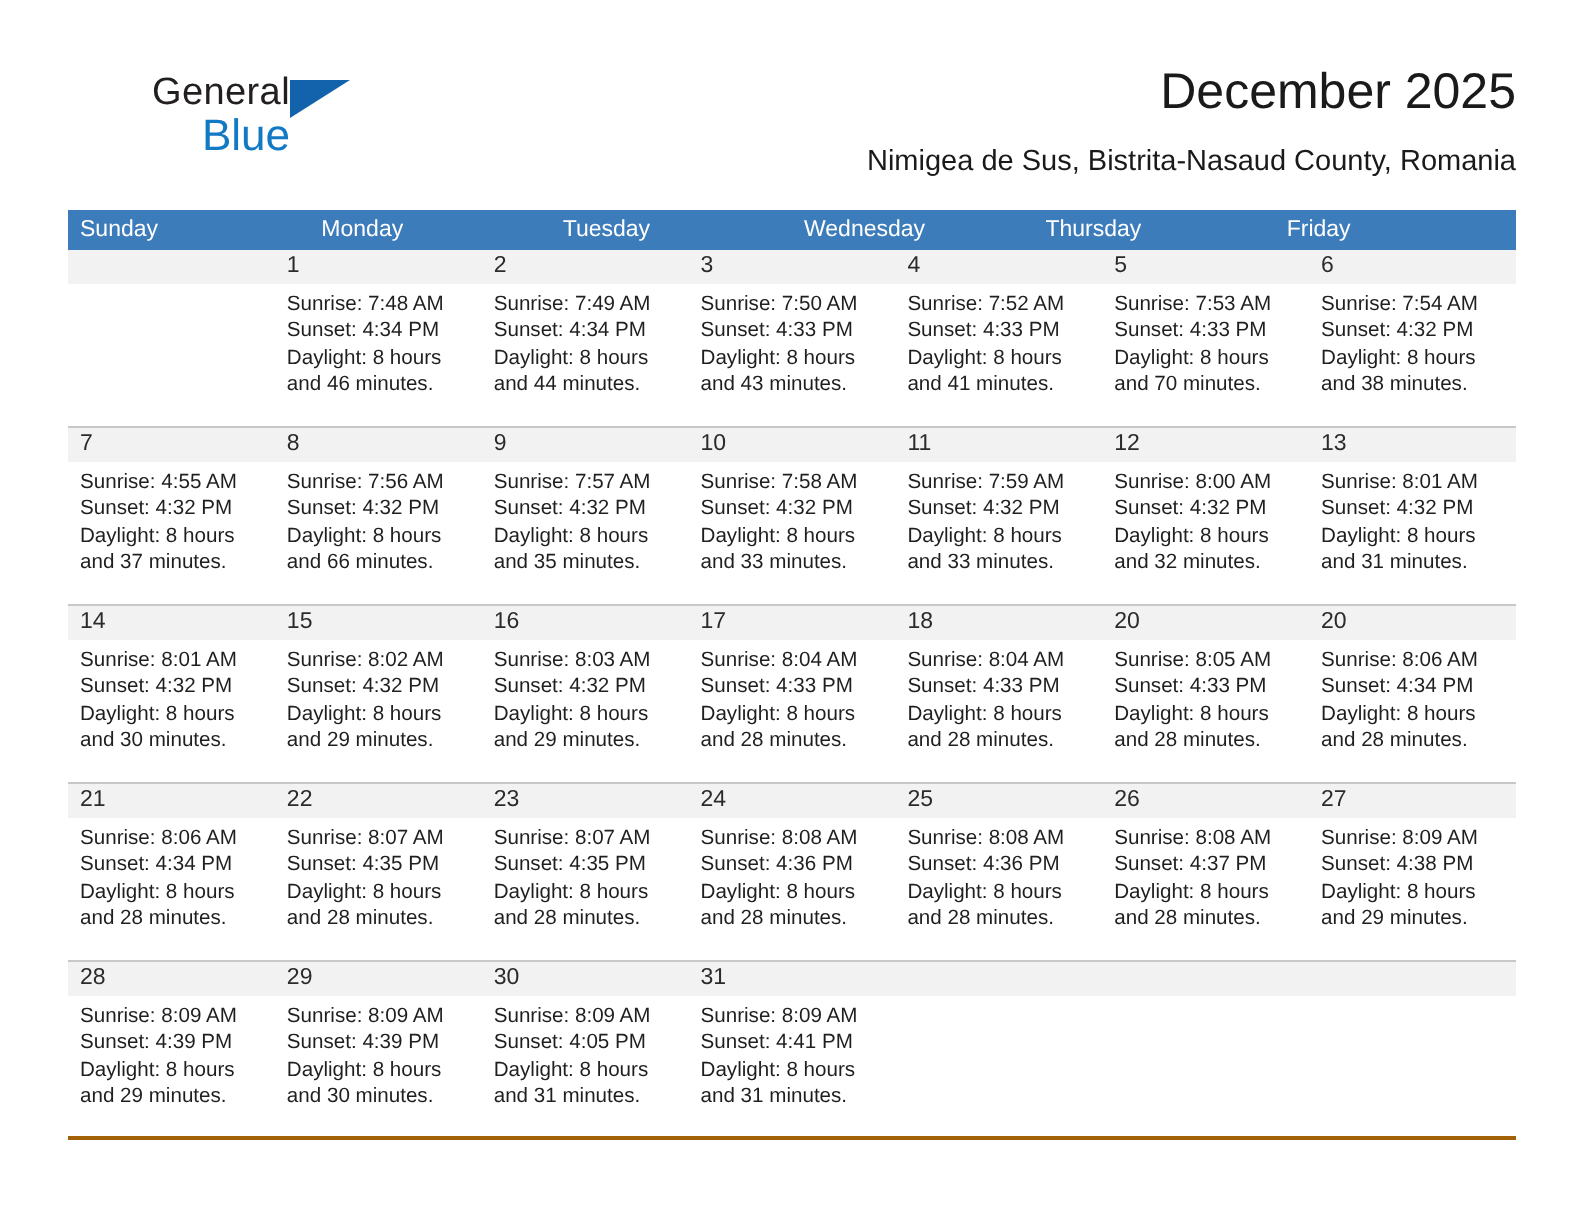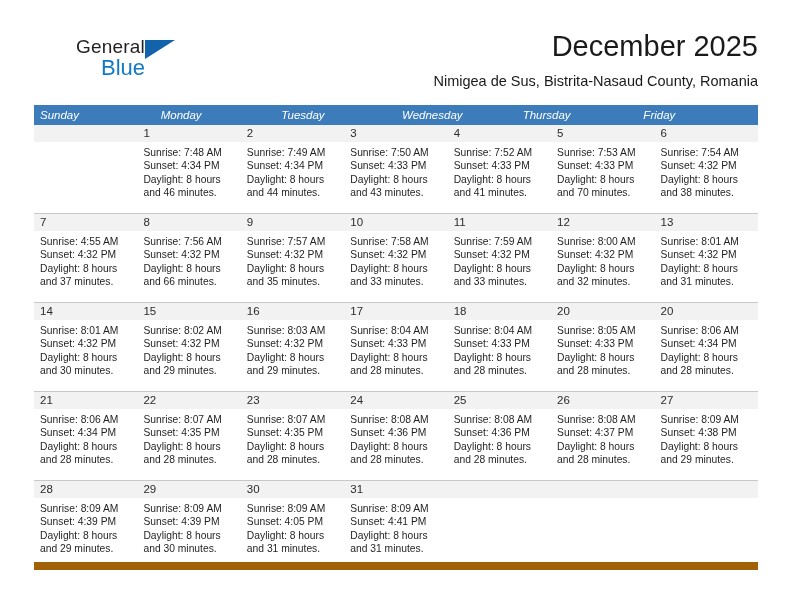--- a/index.html
+++ b/index.html
@@ -66,21 +66,21 @@
     font-family: "Liberation Sans", sans-serif;
   }
 
   .titles {
     position: absolute;
     right: 34px;
     top: 28px;
     text-align: right;
   }
   .cal-title {
-    font-size: 29px;
+    font-size: 25px;
     color: #1a1a1a;
     line-height: 36px;
     white-space: nowrap;
   }
   .cal-subtitle {
     margin-top: 9px;
     font-size: 14.5px;
     color: #1a1a1a;
     line-height: 17px;
     white-space: nowrap;
@@ -92,41 +92,40 @@
     position: absolute;
     left: 34px;
     top: 105px;
     width: 724px;
   }
 
   .weekday-row {
     display: flex;
     background: #3d7cba;
     height: 20px;
-    font-style: italic;
   }
   .weekday {
     flex: 1 1 0;
     color: #ffffff;
     font-size: 11.5px;
     line-height: 20px;
     padding-left: 6px;
     box-sizing: border-box;
     white-space: nowrap;
     overflow: hidden;
   }
 
   .week {
     display: flex;
     border-bottom: 1px solid #c8c8c8;
     height: 89px;
     box-sizing: border-box;
   }
   .week.last {
-    border-bottom: 8px solid #a16207;
+    border-bottom: 2px solid #a16207;
   }
 
   .day {
     flex: 1 1 0;
     box-sizing: border-box;
     position: relative;
     padding: 0;
     overflow: hidden;
   }
 

